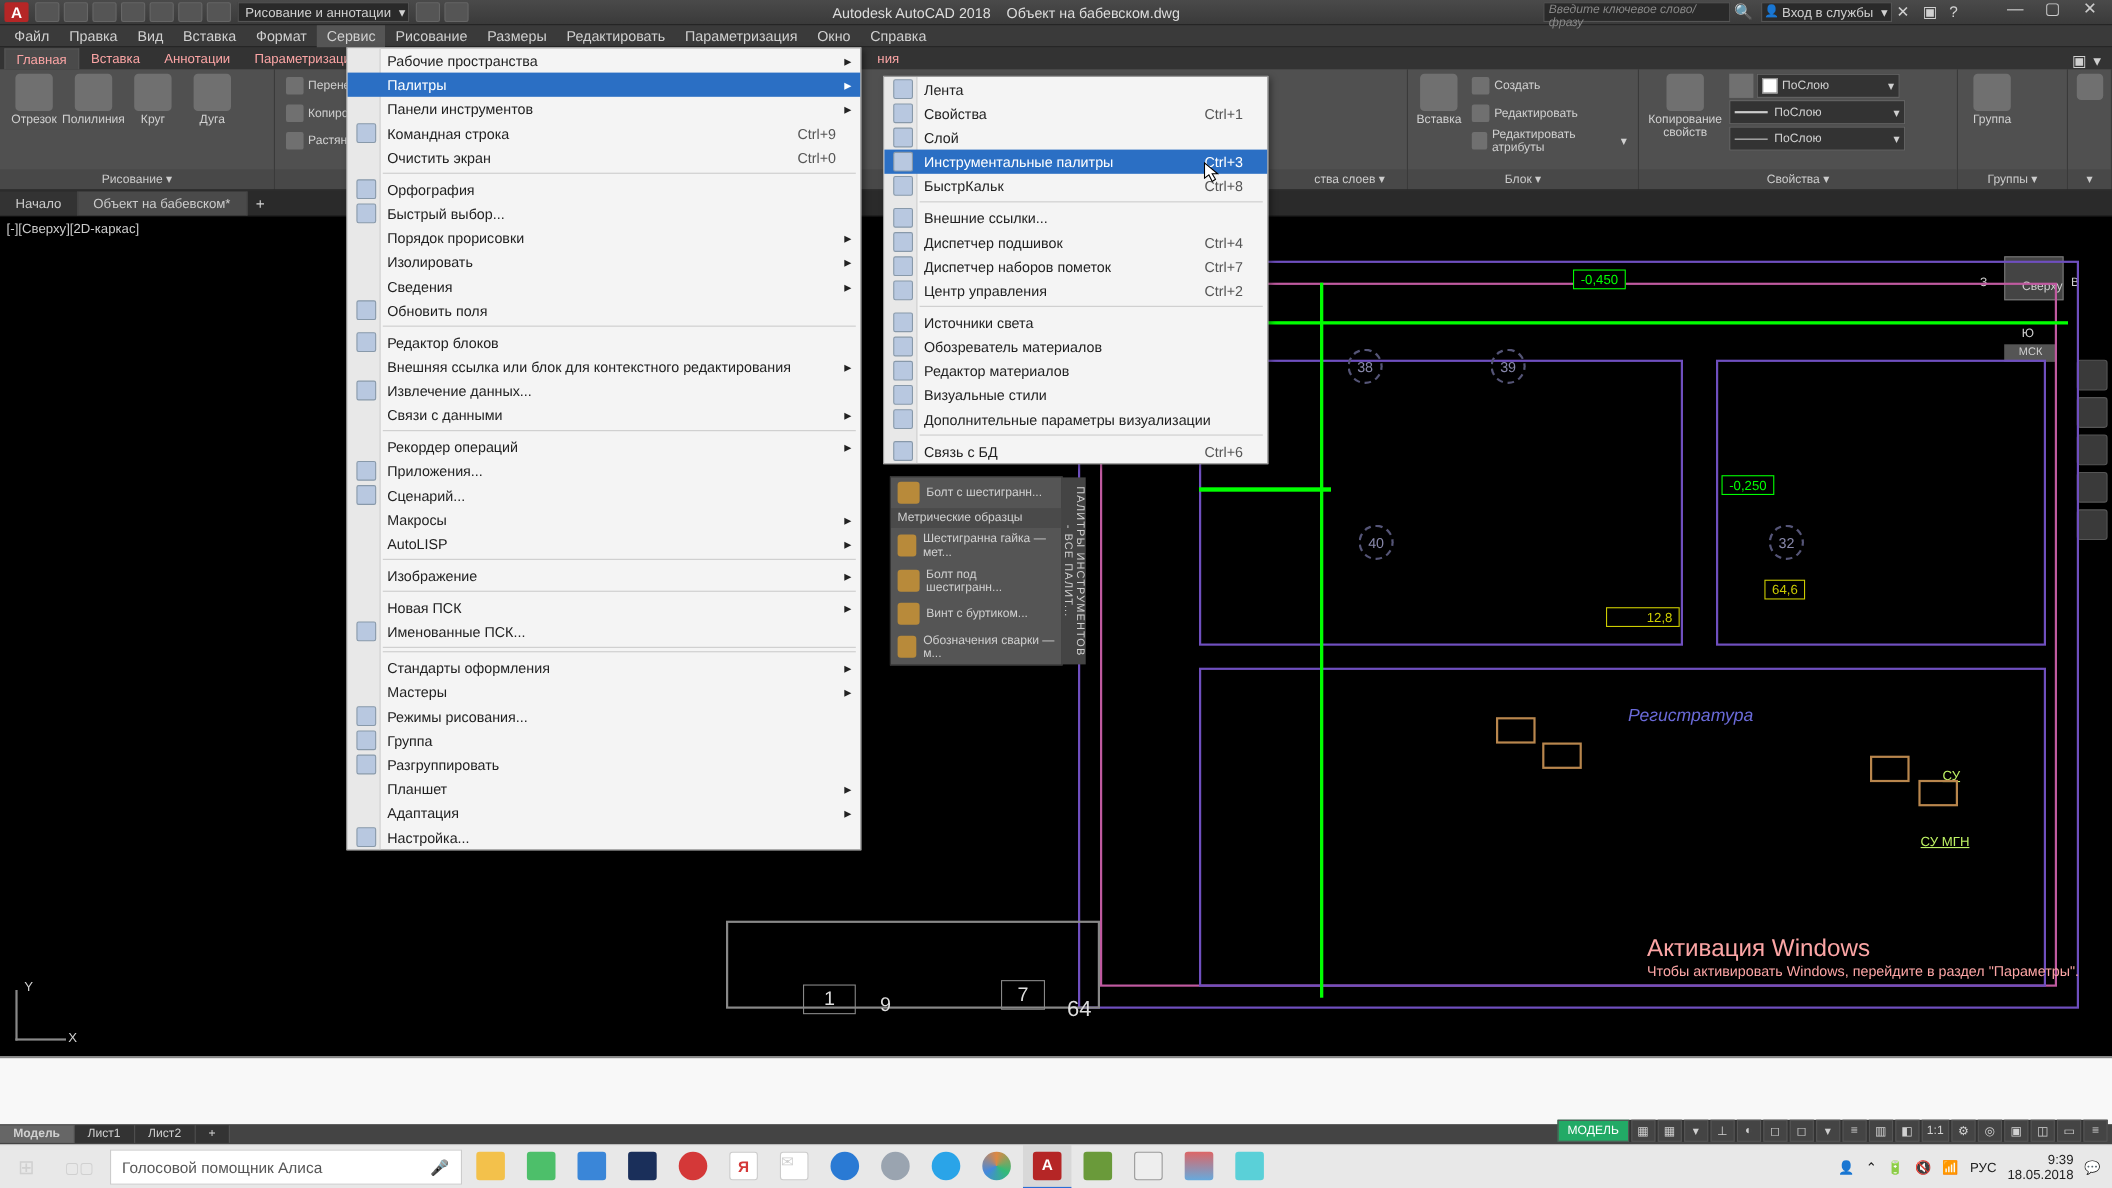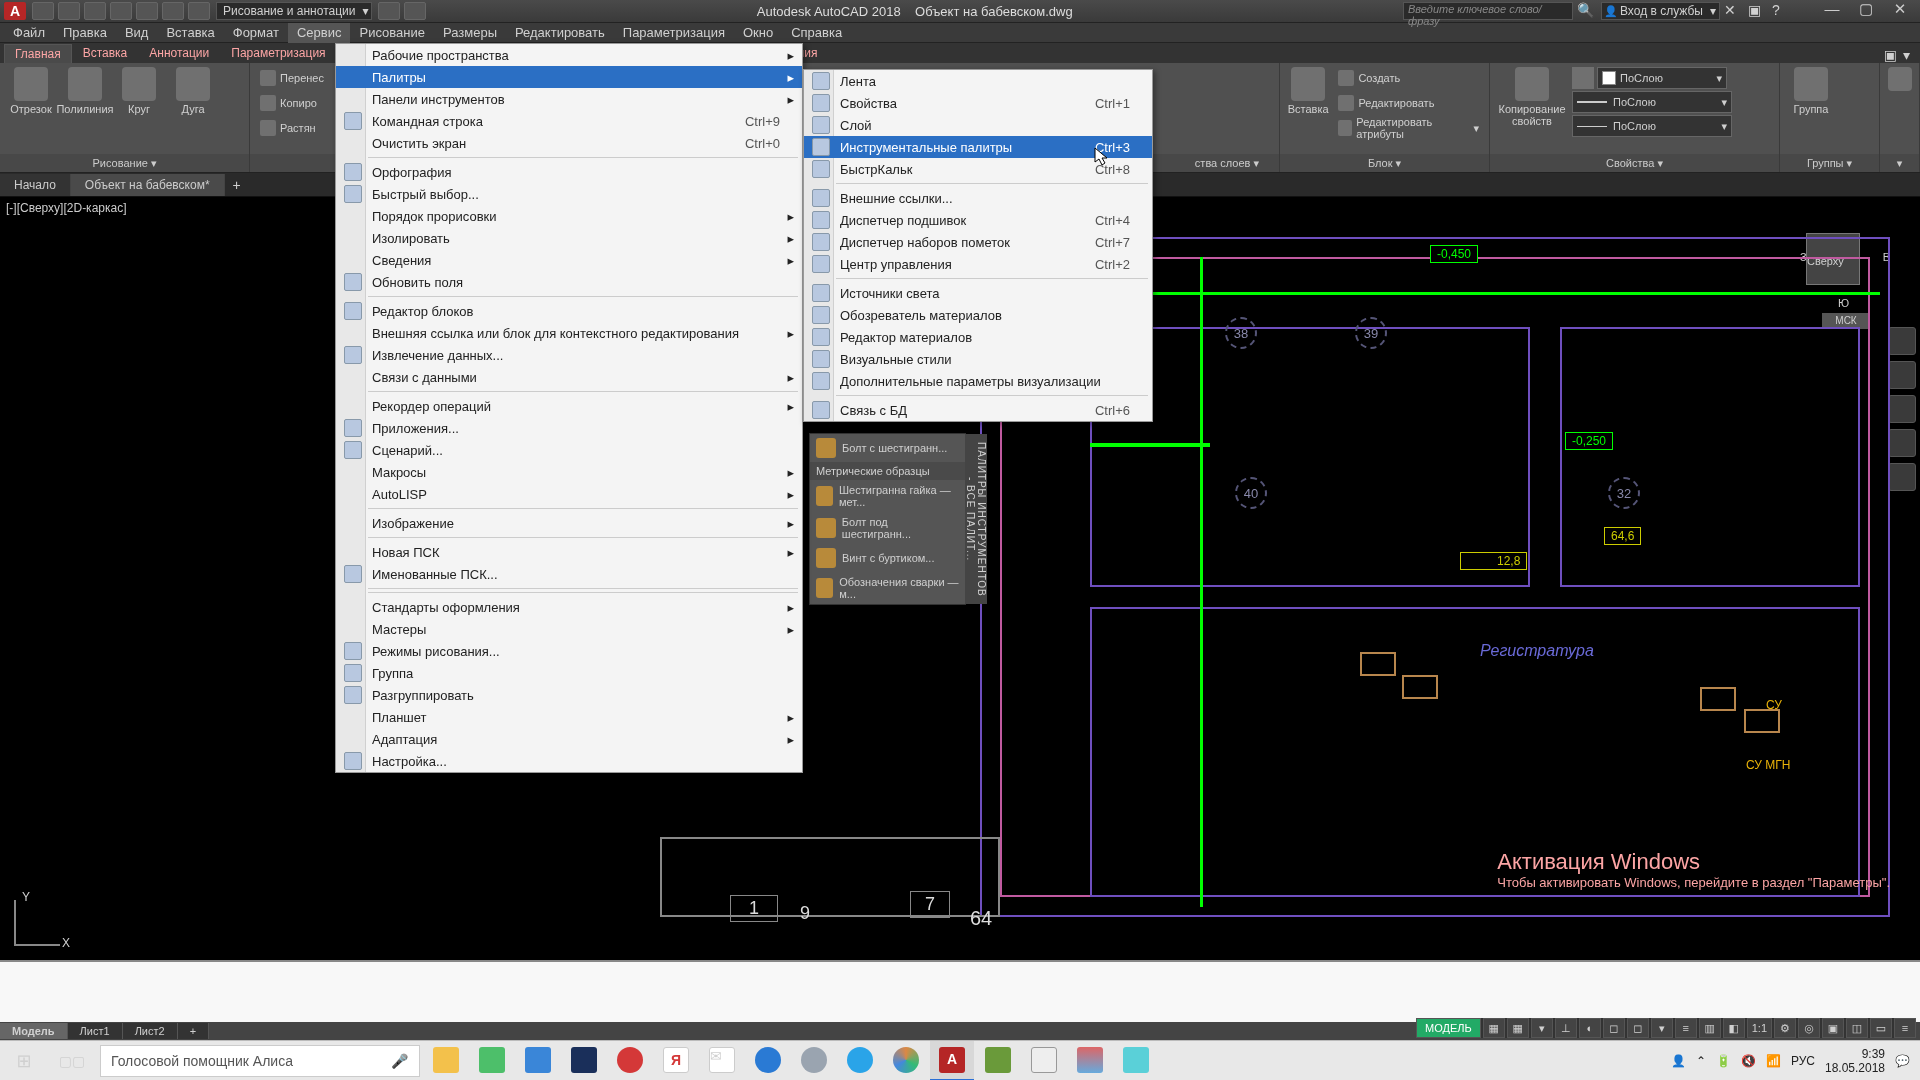--- a/index.html
+++ b/index.html
@@ -56,48 +56,48 @@
 
 
 .canvas { position: absolute; left: 0; top: 197px; right: 0; bottom: 120px; background: #000; overflow:hidden; }
 .viewport-label { position: absolute; left: 6px; top: 4px; font-size: 12px; color: #ccc; }
 .ucs { position: absolute; left: 8px; bottom: 8px; width: 60px; height: 60px; }
 .ucs::before { content:""; position:absolute; left:6px; bottom:6px; width:2px; height:46px; background:#888;}
 .ucs::after { content:""; position:absolute; left:6px; bottom:6px; height:2px; width:46px; background:#888;}
 .ucs .yl{position:absolute; left:14px; top:-2px; font-size:12px;}
 .ucs .xl{position:absolute; right:-2px; bottom:2px; font-size:12px;}
 .viewcube { position:absolute; right:30px; top:18px; width:90px; height:90px; }
-.viewcube .cube{position:absolute; left:6px; top:18px; width:54px; height:52px; background:#444; border:1px solid #777; text-align:left; line-height:54px; font-size:11px;}
+.viewcube .cube{position:absolute; left:22px; top:18px; width:54px; height:40px; background:#444; border:1px solid #777; text-align:right; line-height:54px; font-size:11px;}
 .viewcube .n{position:absolute; left:0; top:36px; font-size:11px;}
 .viewcube .s{position:absolute; right:0; top:36px; font-size:11px;}
 .viewcube .b{position:absolute; left:38px; bottom:-4px; font-size:11px;}
 .viewcube .wcs{position:absolute; left:22px; bottom:-24px; width:48px; height:16px; background:#555; font-size:10px; text-align:center; line-height:16px;}
 .navbar-right{position:absolute; right:4px; top:130px; width:28px; display:flex; flex-direction:column; gap:6px;}
 .navbar-right div{height:28px; background:#3a3a3a; border:1px solid #555; border-radius:3px;}
 
 
 .dwg{position:absolute; inset:0;}
 .wall{position:absolute; border:2px solid #6f4fbf;}
 .wall.m{border-color:#c05aa0;}
 .gline{position:absolute; background:#0f0;}
 .note{position:absolute; border:1px solid #0f0; color:#0f0; font-size:12px; padding:1px 6px; background:#000;}
 .note.y{border-color:#cc0; color:#cc0;}
-.note.c{border-color:#0cc; color:#eab308;}
+.note.c{border-color:#0cc; color:#bef264;text-decoration:underline;}
 .circ{position:absolute; width:32px; height:32px; border:2px dashed #557; border-radius:50%; color:#88a; font-size:13px; text-align:center; line-height:30px;}
 .furn{position:absolute; width:36px; height:24px; border:2px solid #b8864d;}
 
 
 .tool-palette { position:absolute; left:809px; top:433px; width:157px; background:#555; border:1px solid #333; font-size:11px;}
 .tp-side{position:absolute; right:-22px; top:0; bottom:0; width:22px; background:#444; writing-mode:vertical-rl; text-align:center; font-size:10px; padding:6px 0; letter-spacing:1px;}
 .tp-cat{padding:3px 6px; background:#4a4a4a;}
 .tp-item{display:flex; align-items:center; gap:6px; padding:4px 6px;}
 .tp-item .ti{width:20px;height:20px;background:#b88a3a;border-radius:3px;}
 
 
-.ctx-menu { position:absolute; left:335px; top:43px; width:468px; background:#f4f4f4; border:1px solid #999; box-shadow:2px 2px 6px rgba(0,0,0,.4); color:#222; font-size:13px; z-index:50;}
+.ctx-menu { position:absolute; left:315px; top:43px; width:468px; background:#f4f4f4; border:1px solid #999; box-shadow:2px 2px 6px rgba(0,0,0,.4); color:#222; font-size:13px; z-index:50;}
 .ctx-item{height:22px; display:flex; align-items:center; padding:0 24px 0 36px; position:relative; white-space:nowrap;}
 .ctx-item.sel{background:#2b6fc4; color:#fff;}
 .ctx-item .arr{position:absolute; right:8px;}
 .ctx-item .sc{position:absolute; right:22px; color:#555;}
 .ctx-item.sel .sc{color:#fff;}
 .ctx-item .ico{position:absolute; left:8px; width:18px; height:18px; background:#b8c8e0; border:1px solid #89a; border-radius:2px;}
 .ctx-sep{height:1px; background:#ccc; margin:3px 4px 3px 32px;}
 .ctx-icon-col{position:absolute; left:0; top:0; bottom:0; width:30px; background:#e8e8e8; border-right:1px solid #d0d0d0;}
 
 

